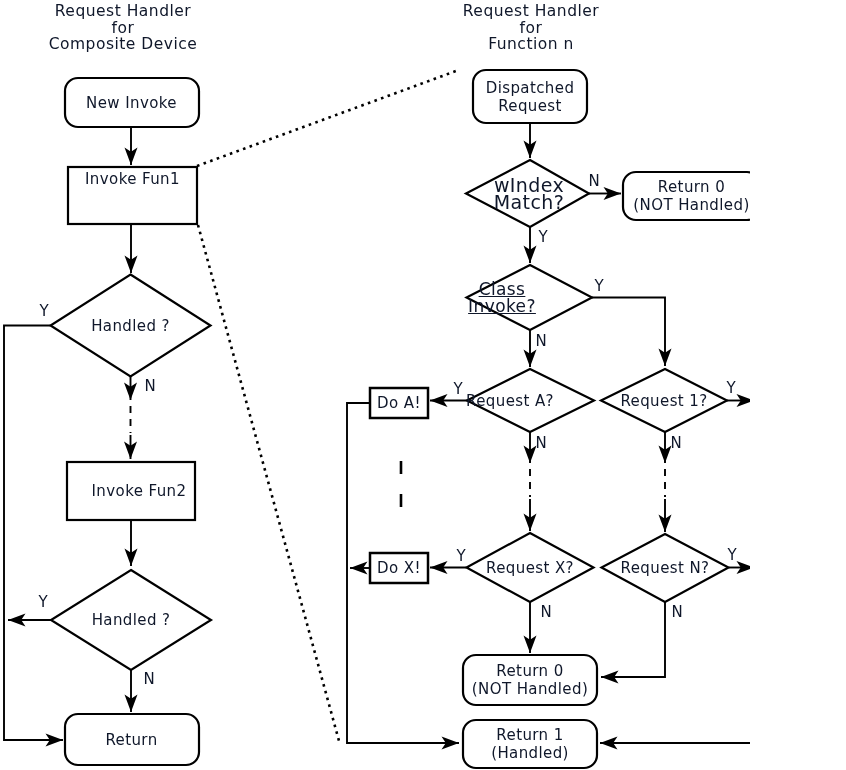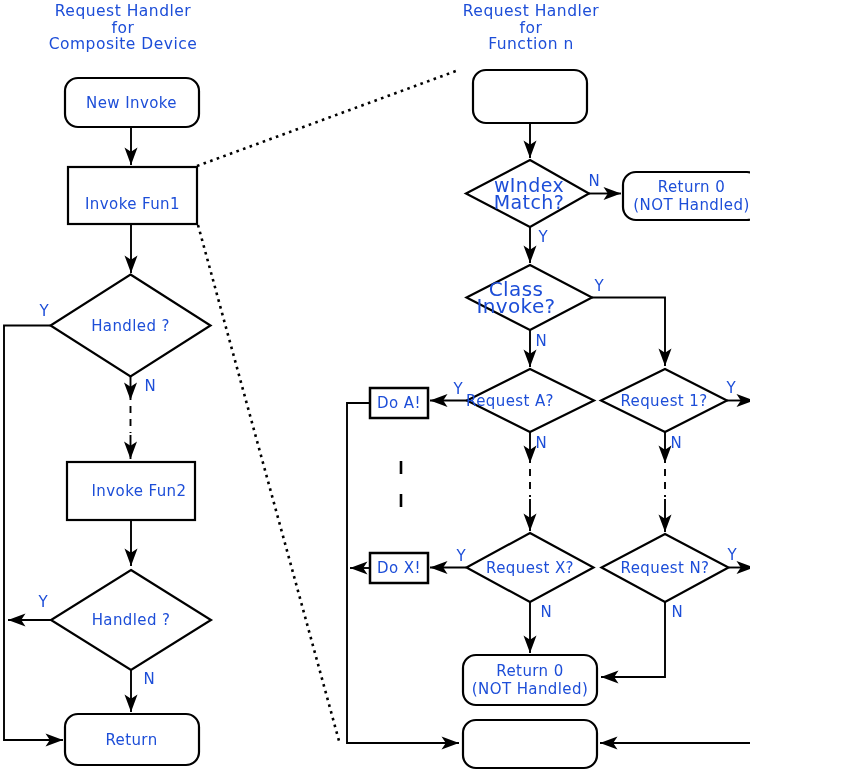--- a/index.html
+++ b/index.html
@@ -1,18 +1,18 @@
 <!DOCTYPE html>
 <html><head>
 <meta charset="utf-8">
 <style>
   html,body{margin:0;padding:0;background:#fff;}
   #canvas{
     position:relative;width:750px;height:770px;background:#fff;overflow:hidden;
-    font-family:"DejaVu Sans","Liberation Sans",sans-serif;color:#1d4ed8;
+    font-family:"DejaVu Sans","Liberation Sans",sans-serif;color:#0f172a;
   }
   #shapes{position:absolute;left:0;top:0;z-index:1;}
   .edge{stroke:#000;stroke-width:1.9;fill:none;}
   .edge.dash{stroke-dasharray:7 6;}
   .edge.dot{stroke-width:2.6;stroke-dasharray:2.6 4.4;}
   .bar{stroke:#000;stroke-width:2.6;fill:none;}
   .shape{stroke:#000;stroke-width:2.2;fill:#fff;}
   .shape.thick{stroke-width:2.5;}
   .lbl{
     position:absolute;z-index:2;transform:translate(-50%,-50%);
@@ -107,54 +107,62 @@
     <div>for</div>
     <div>Composite Device</div>
   </div>
   <div class="title" style="left:531px;top:3px;">
     <div>Request Handler</div>
     <div>for</div>
     <div>Function n</div>
   </div>
 
   <div class="lbl" style="left:131.5px;top:102.5px;">New Invoke</div>
-  <div class="lbl" style="left:132.5px;top:204px;">Invoke Fun1</div>
+  <div class="lbl" style="left:132.5px;top:179px;">Invoke Fun1</div>
   <div class="lbl" style="left:130.5px;top:325.5px;">Handled ?</div>
   <div class="lbl" style="left:131px;top:491px;margin-left:8px;">Invoke Fun2</div>
   <div class="lbl" style="left:131px;top:620px;">Handled ?</div>
   <div class="lbl" style="left:131.5px;top:739.5px;">Return</div>
 
   <div class="yn" style="left:44px;top:311px;">Y</div>
   <div class="yn" style="left:150px;top:386px;">N</div>
   <div class="yn" style="left:43px;top:602px;">Y</div>
   <div class="yn" style="left:149px;top:679px;">N</div>
 
+  <div class="lbl" style="left:530px;top:96.5px;">
+    <div>Dispatched</div>
+    <div>Request</div>
+  </div>
   <div class="lbl" style="left:529px;top:194px;font-size:19px;line-height:17px;">
     <div>wIndex</div>
     <div>Match?</div>
   </div>
   <div class="lbl" style="left:691.5px;top:195.5px;">
     <div>Return 0</div>
     <div>(NOT Handled)</div>
   </div>
-  <div class="lbl" style="left:516px;top:297.5px;font-size:20px;line-height:17px;">
+  <div class="lbl" style="left:502px;top:297.5px;font-size:17px;line-height:17px;text-decoration:underline;">
     <div>Class</div>
     <div>Invoke?</div>
   </div>
   <div class="lbl" style="left:510px;top:400.5px;">Request A?</div>
   <div class="lbl" style="left:664px;top:400.5px;">Request 1?</div>
   <div class="lbl" style="left:399px;top:403px;">Do A!</div>
   <div class="lbl" style="left:785.5px;top:401px;">Do 1!</div>
   <div class="lbl" style="left:530px;top:567.5px;">Request X?</div>
   <div class="lbl" style="left:665px;top:567.5px;">Request N?</div>
   <div class="lbl" style="left:399px;top:568px;">Do X!</div>
   <div class="lbl" style="left:784.5px;top:567.5px;">Do N!</div>
   <div class="lbl" style="left:530px;top:680px;">
     <div>Return 0</div>
     <div>(NOT Handled)</div>
+  </div>
+  <div class="lbl" style="left:530px;top:744px;">
+    <div>Return 1</div>
+    <div>(Handled)</div>
   </div>
 
   <div class="yn" style="left:594px;top:181px;">N</div>
   <div class="yn" style="left:543px;top:237px;">Y</div>
   <div class="yn" style="left:599px;top:286px;">Y</div>
   <div class="yn" style="left:541px;top:341px;">N</div>
   <div class="yn" style="left:458px;top:389px;">Y</div>
   <div class="yn" style="left:541px;top:443px;">N</div>
   <div class="yn" style="left:731px;top:388px;">Y</div>
   <div class="yn" style="left:676px;top:443px;">N</div>

